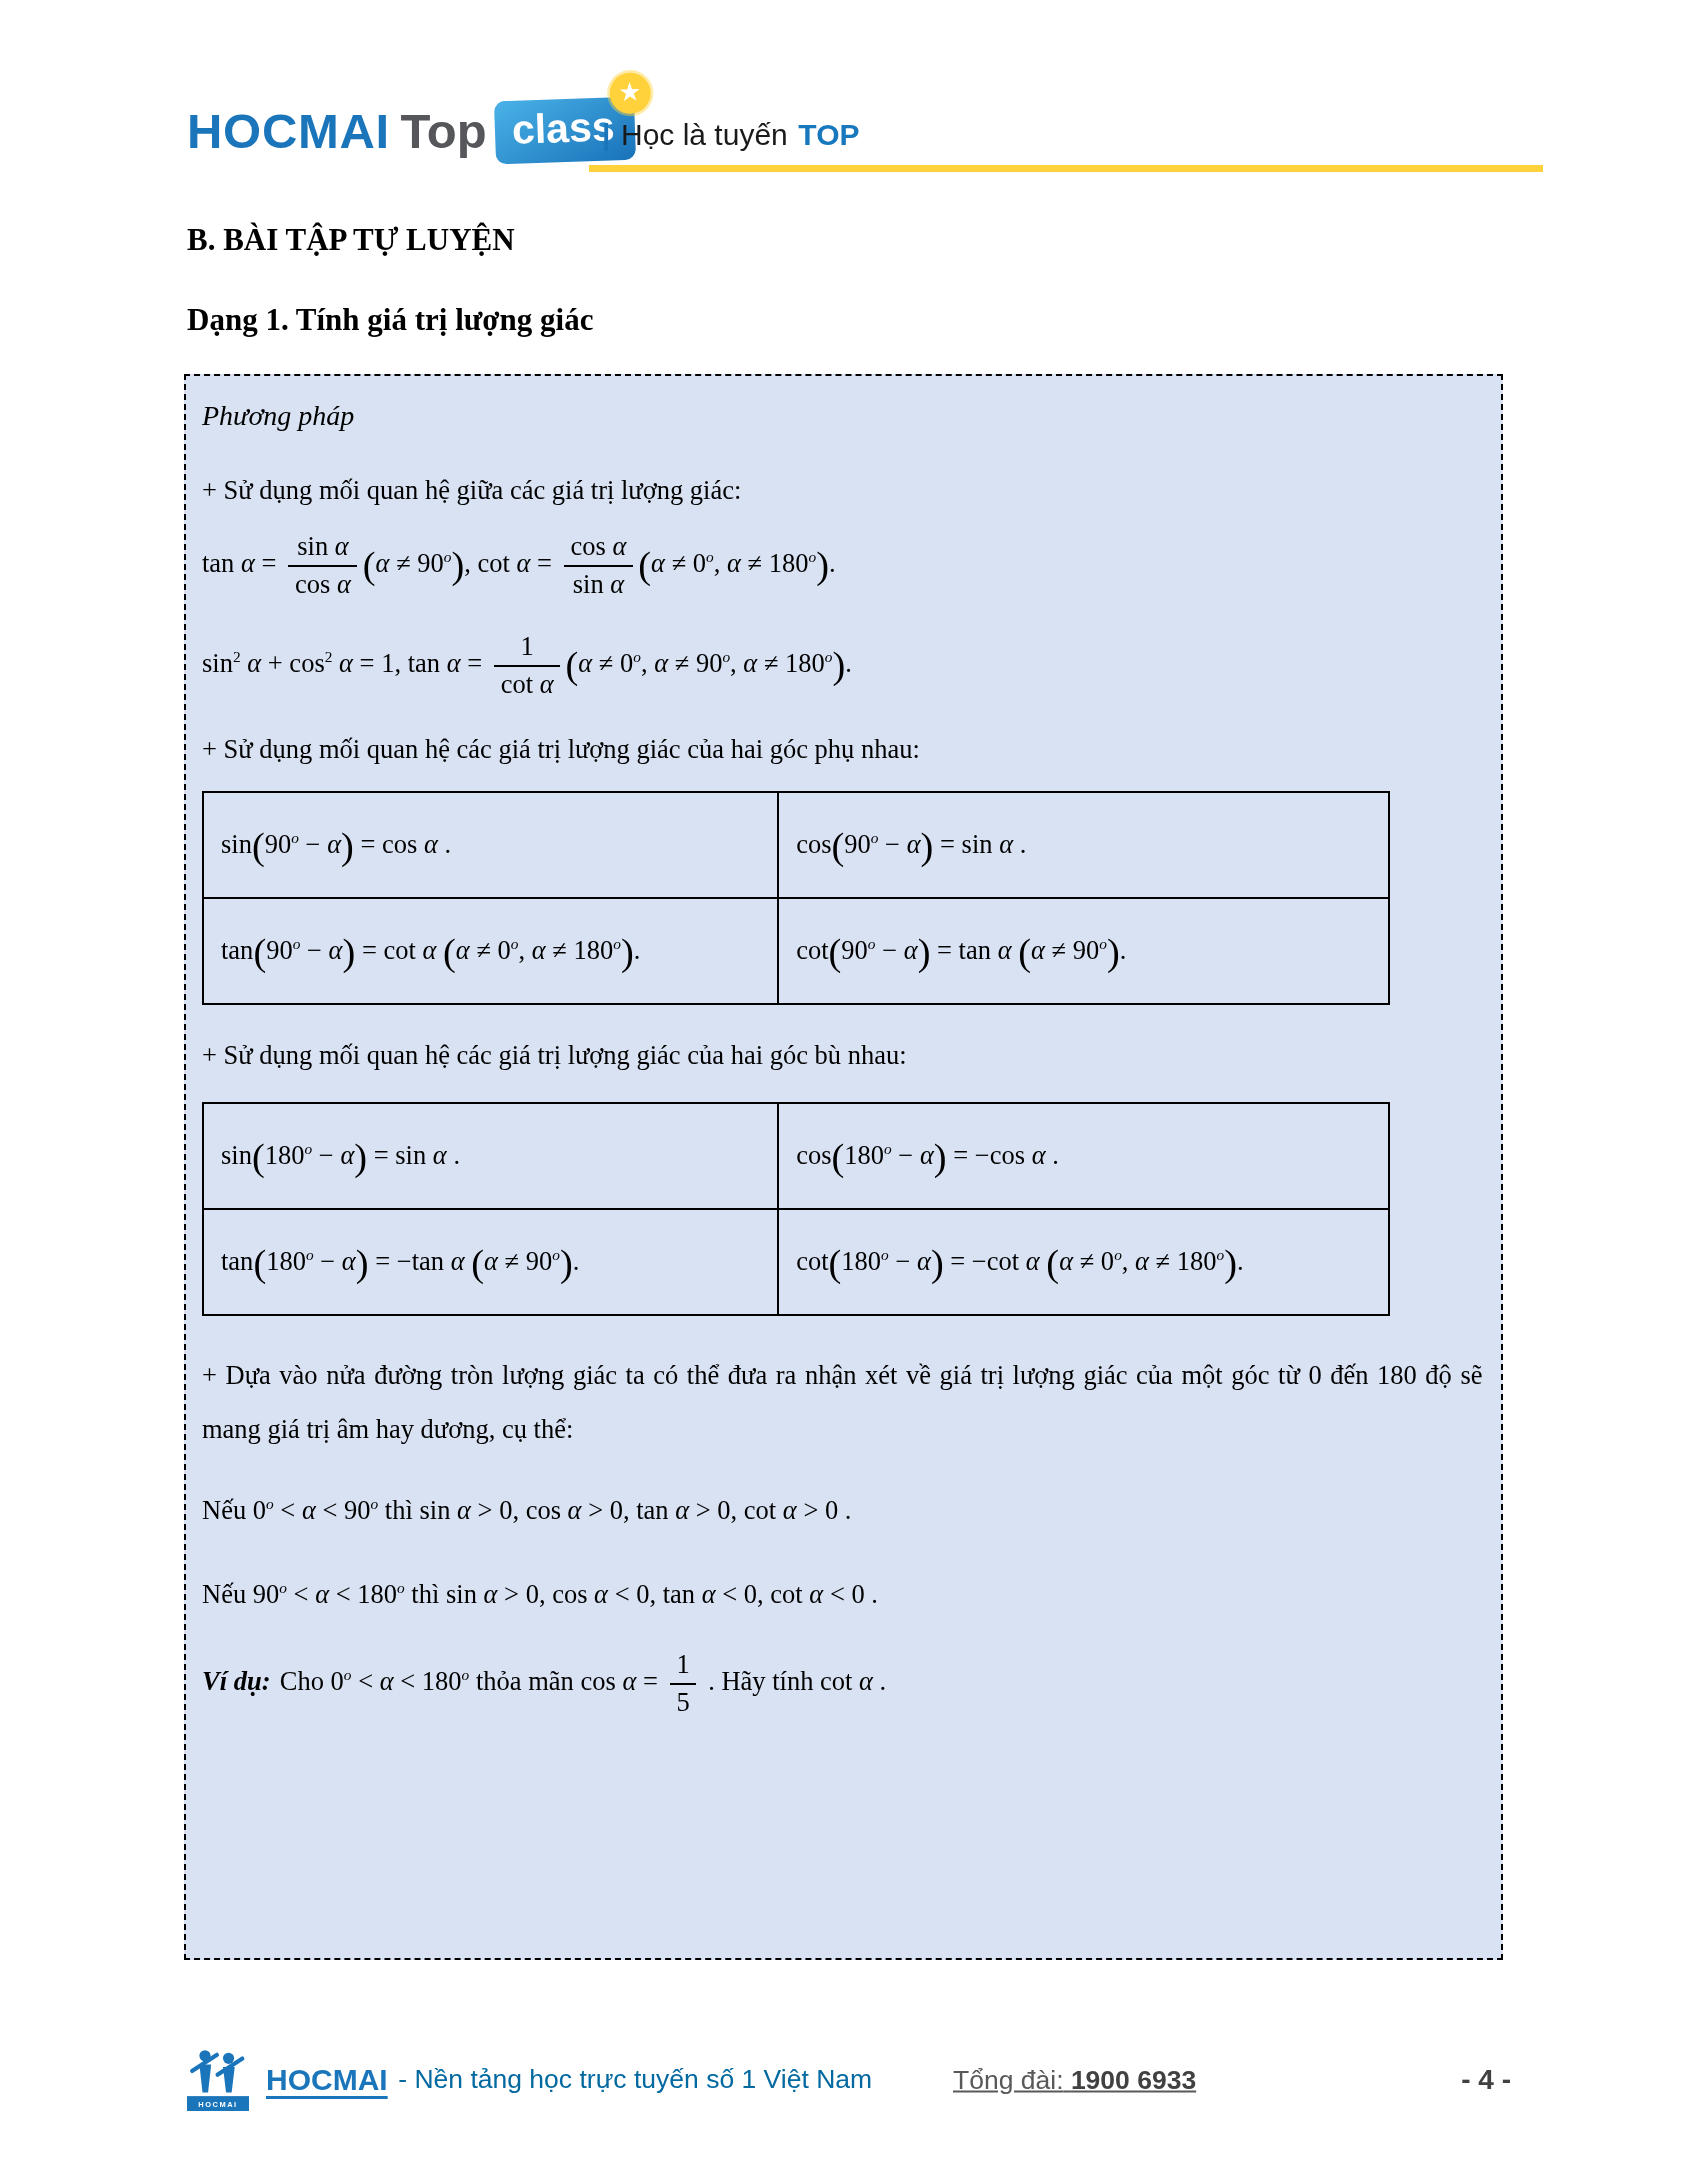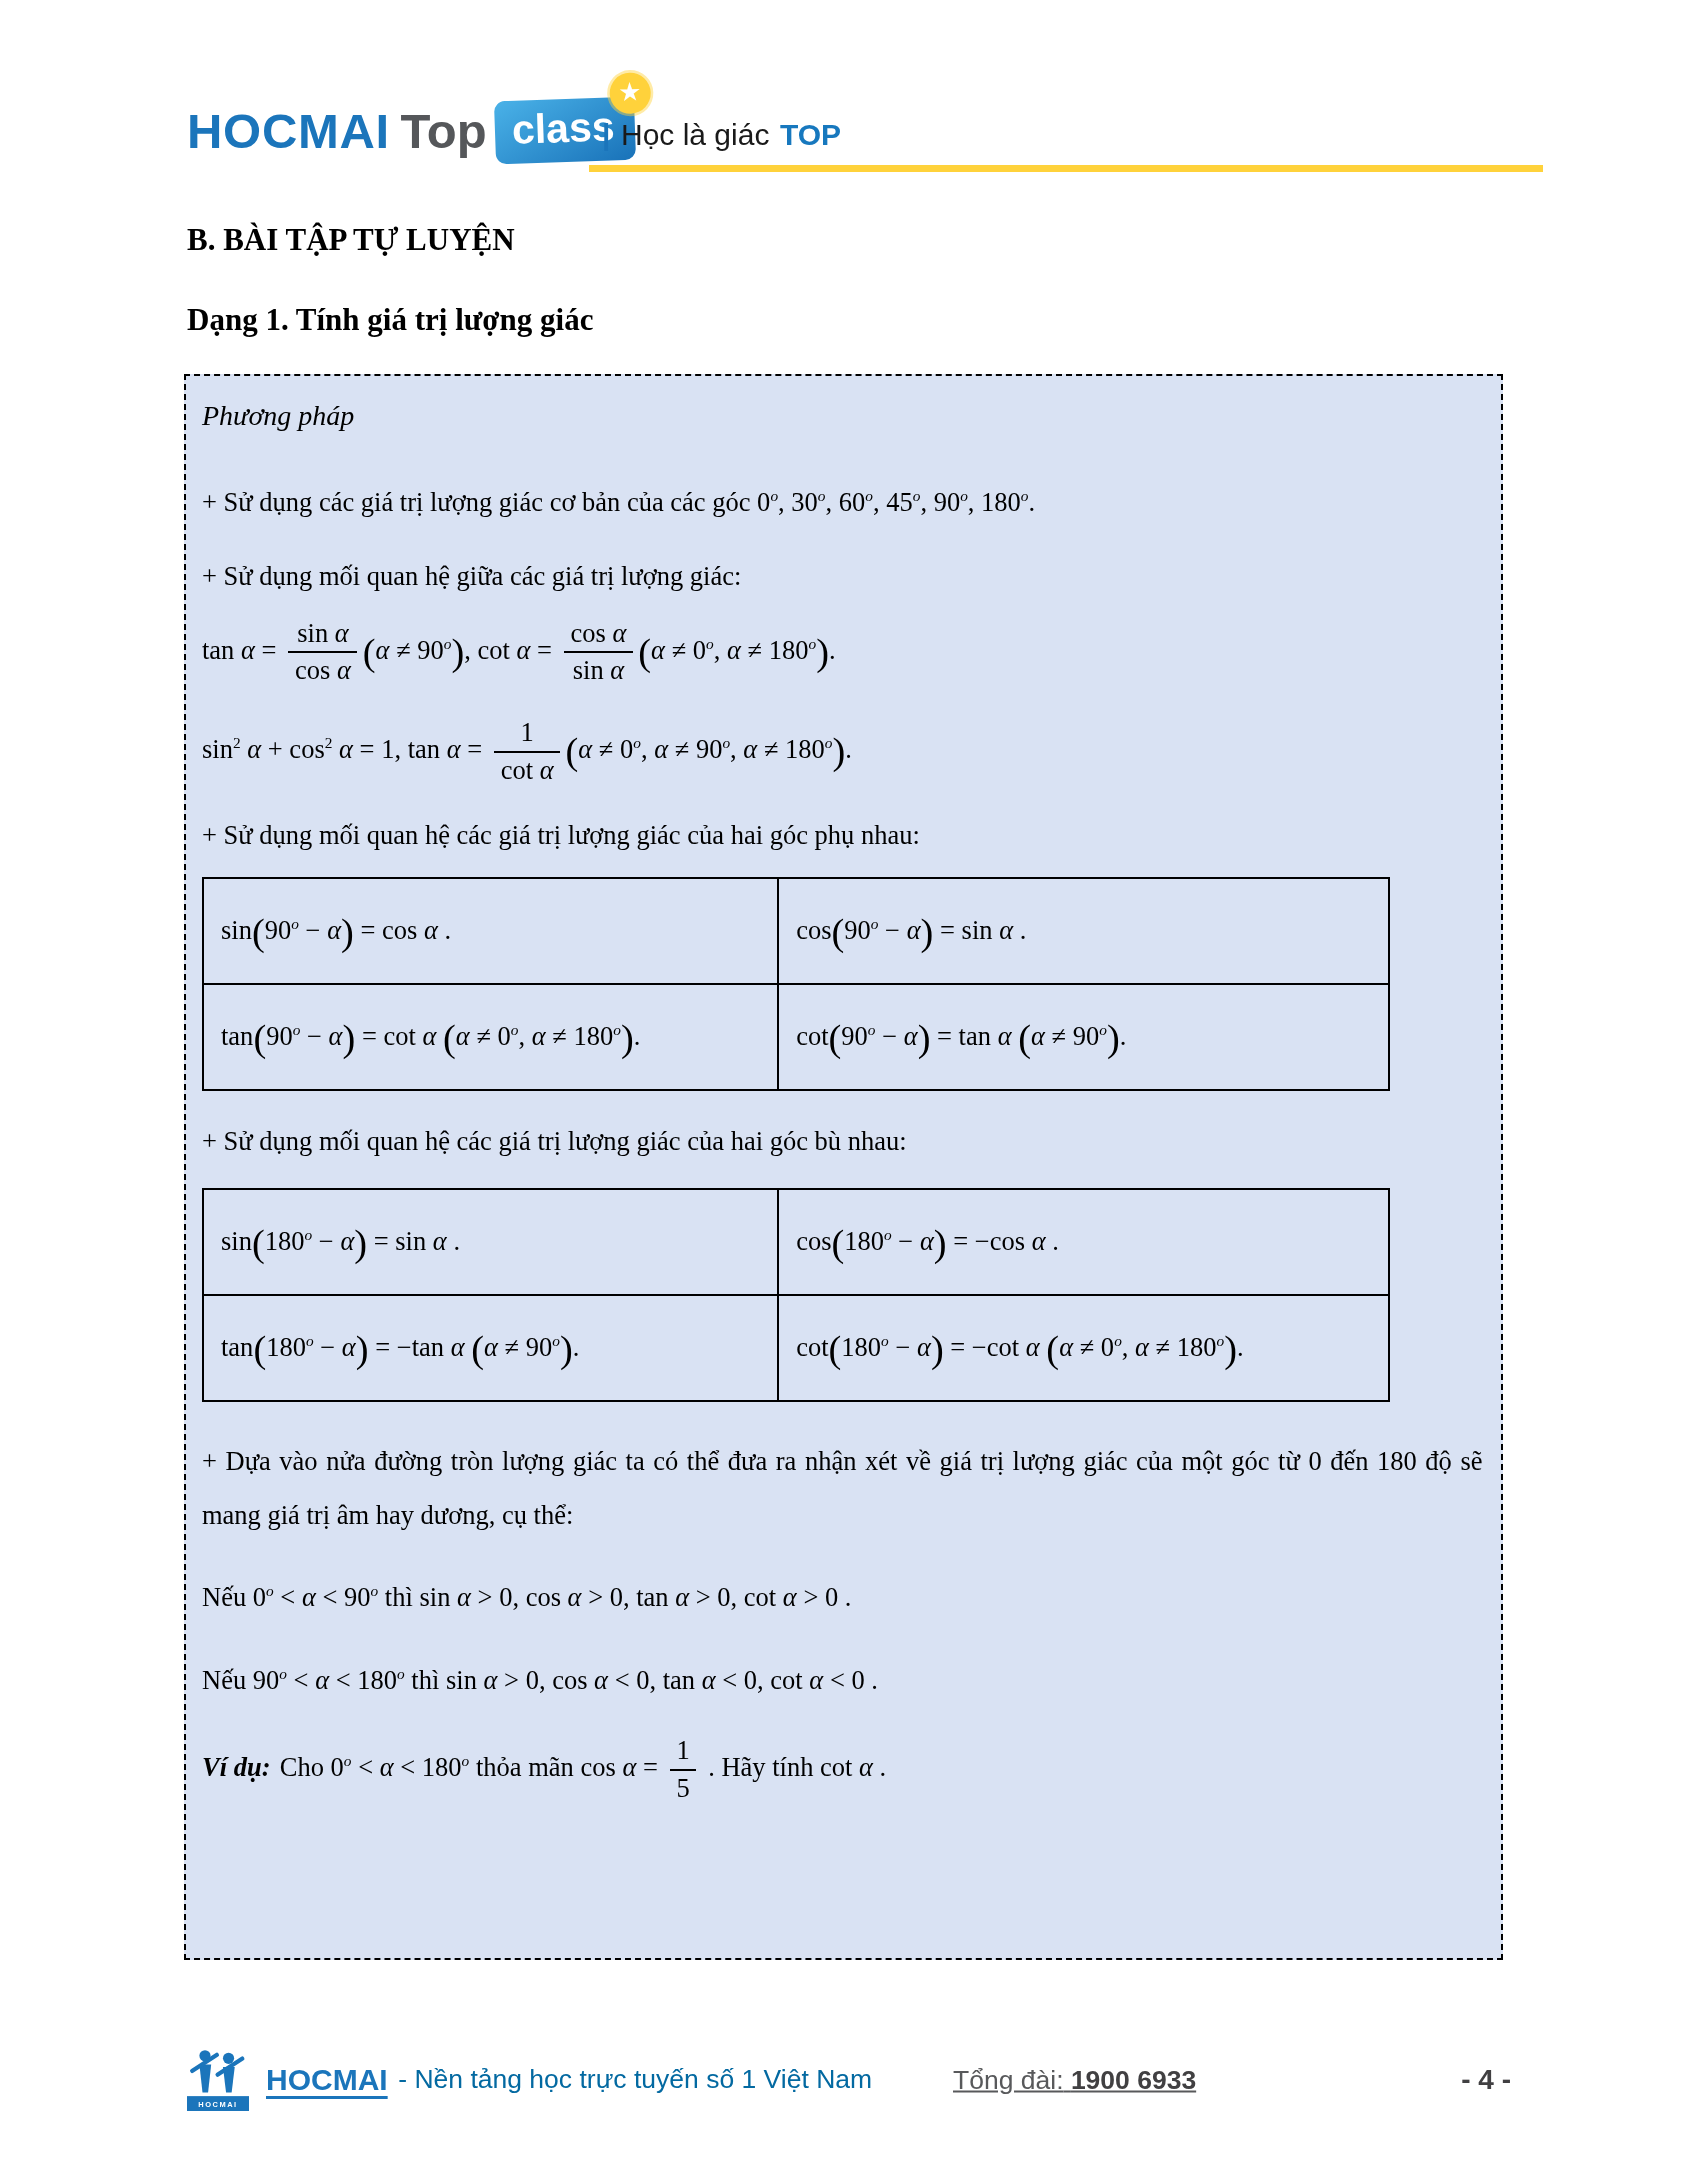--- a/index.html
+++ b/index.html
@@ -90,34 +90,33 @@
     <span class="brand-hocmai">HOCMAI</span>
     <span class="brand-top">Top</span>
     <span class="brand-class">
       <span>class</span>
       <span class="brand-star">★</span>
     </span>
   </div>
 
   <div class="tagline">
     <span class="tagline-bar">|</span>
-    <span>Học là giác</span>
+    <span>Học là tuyến</span>
     <span class="tagline-emph">TOP</span>
   </div>
 
   <div class="rule"></div>
 
   <div class="h-section">B. BÀI TẬP TỰ LUYỆN</div>
   <div class="h-type">Dạng 1. Tính giá trị lượng giác</div>
 
   <div class="method-box">
 
     <div class="bx-title">Phương pháp</div>
 
-    <div class="mt-b1">+ Sử dụng các giá trị lượng giác cơ bản của các góc 0<sup class="deg">o</sup>, 30<sup class="deg">o</sup>, 60<sup class="deg">o</sup>, 45<sup class="deg">o</sup>, 90<sup class="deg">o</sup>, 180<sup class="deg">o</sup>.</div>
 
     <div class="mt-b2">+ Sử dụng mối quan hệ giữa các giá trị lượng giác:</div>
 
     <div class="formula mt-f1">tan <i class="al">α</i> = <span class="frac"><span class="num">sin <i class="al">α</i></span><span class="den">cos <i class="al">α</i></span></span><span class="par">(</span><i class="al">α</i> ≠ 90<sup class="deg">o</sup><span class="par">)</span>, cot <i class="al">α</i> = <span class="frac"><span class="num">cos <i class="al">α</i></span><span class="den">sin <i class="al">α</i></span></span><span class="par">(</span><i class="al">α</i> ≠ 0<sup class="deg">o</sup>, <i class="al">α</i> ≠ 180<sup class="deg">o</sup><span class="par">)</span>.</div>
 
     <div class="formula mt-f2">sin<sup>2</sup> <i class="al">α</i> + cos<sup>2</sup> <i class="al">α</i> = 1, tan <i class="al">α</i> = <span class="frac"><span class="num">1</span><span class="den">cot <i class="al">α</i></span></span><span class="par">(</span><i class="al">α</i> ≠ 0<sup class="deg">o</sup>, <i class="al">α</i> ≠ 90<sup class="deg">o</sup>, <i class="al">α</i> ≠ 180<sup class="deg">o</sup><span class="par">)</span>.</div>
 
     <div class="mt-b3">+ Sử dụng mối quan hệ các giá trị lượng giác của hai góc phụ nhau:</div>
 
     <table class="tbl mt-t1">

